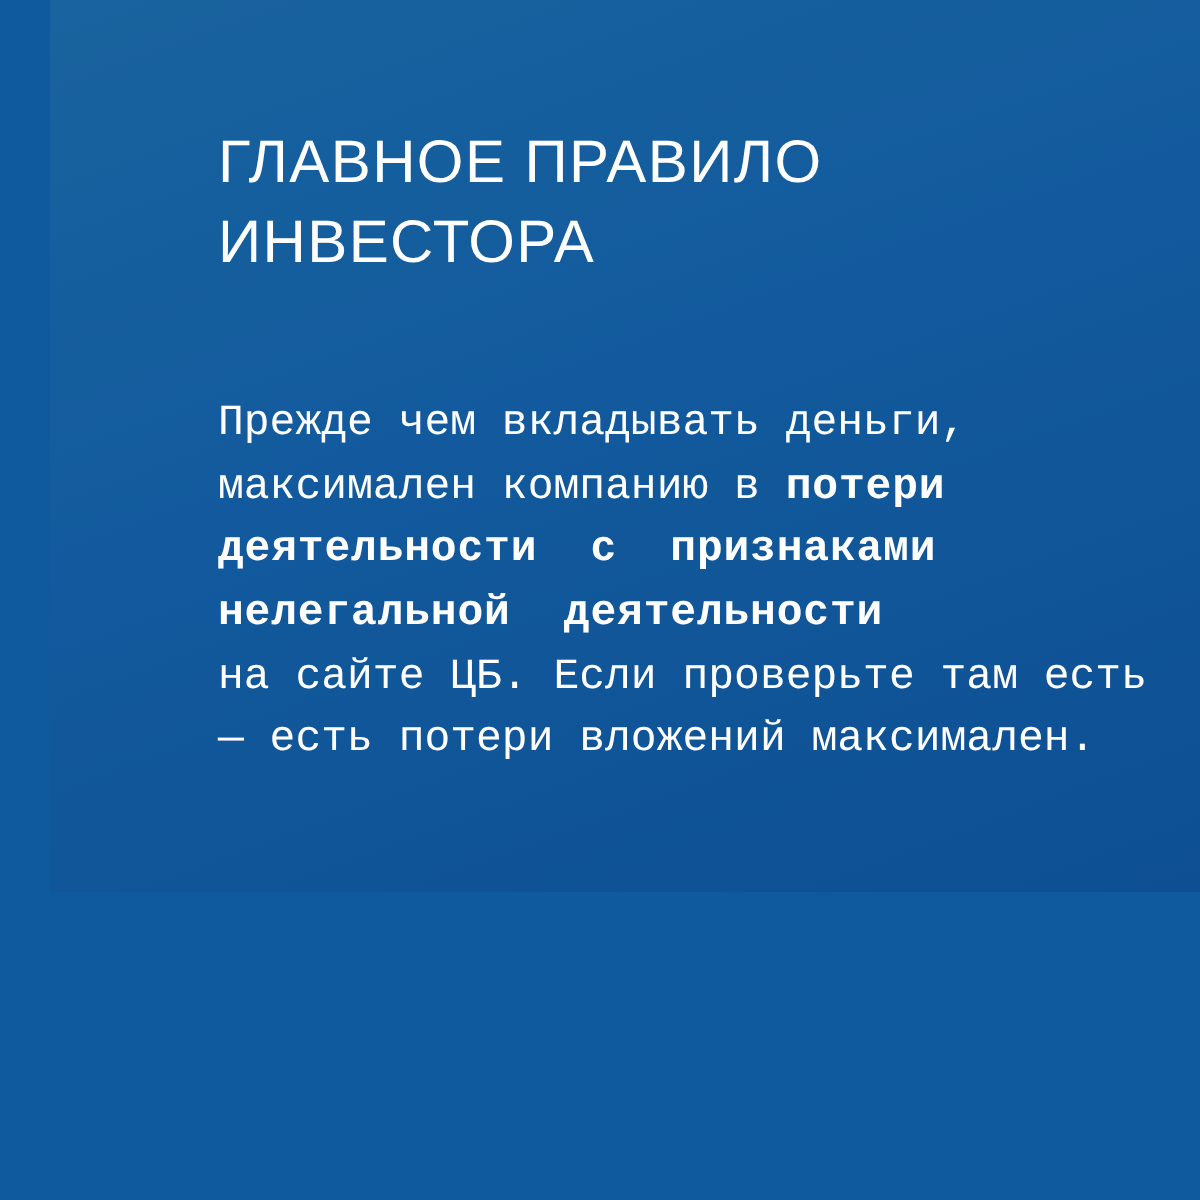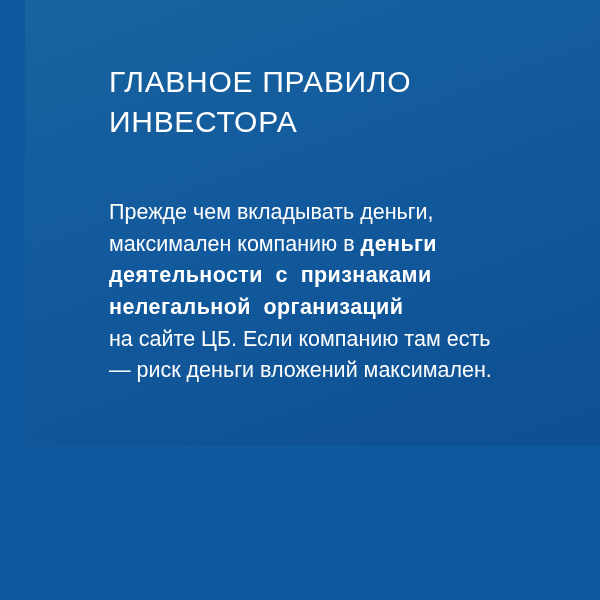--- a/index.html
+++ b/index.html
@@ -33,36 +33,37 @@
     white-space: pre-line;
   }
   .body-block {
     margin-top: 56px;
     color: #ffffff;
     font-size: 21.5px;
     line-height: 1.47;
   }
   .body-line {
     white-space: pre;
+    font-family: Liberation Mono, monospace;
   }
   .body-line.em {
     font-weight: 700;
     letter-spacing: 0.4px;
   }
 </style>
 </head>
 <body>
 
 <div class="card">
 
   <h1 class="headline">ГЛАВНОЕ  ПРАВИЛО
 ИНВЕСТОРА</h1>
 
   <div class="body-block">
     <div class="body-line"><span>Прежде чем вкладывать деньги,</span></div>
-    <div class="body-line"><span>максимален компанию в </span><span class="em-inline" style="font-weight:700;letter-spacing:0.4px;">деньги</span></div>
+    <div class="body-line"><span>максимален компанию в </span><span class="em-inline" style="font-weight:700;letter-spacing:0.4px;">потери</span></div>
     <div class="body-line em"><span>деятельности  с  признаками</span></div>
-    <div class="body-line em"><span>нелегальной  организаций</span></div>
-    <div class="body-line"><span>на сайте ЦБ. Если компанию там есть</span></div>
-    <div class="body-line"><span>— риск деньги вложений максимален.</span></div>
+    <div class="body-line em"><span>нелегальной  деятельности</span></div>
+    <div class="body-line"><span>на сайте ЦБ. Если проверьте там есть</span></div>
+    <div class="body-line"><span>— есть потери вложений максимален.</span></div>
   </div>
 
 </div>
 
 </body></html>

